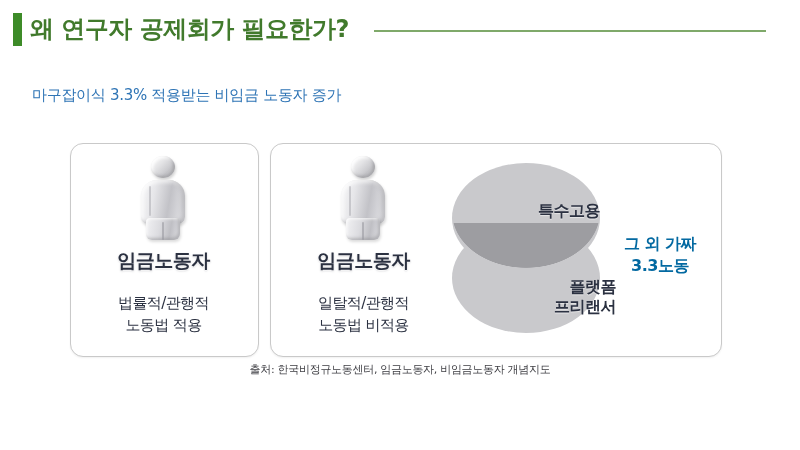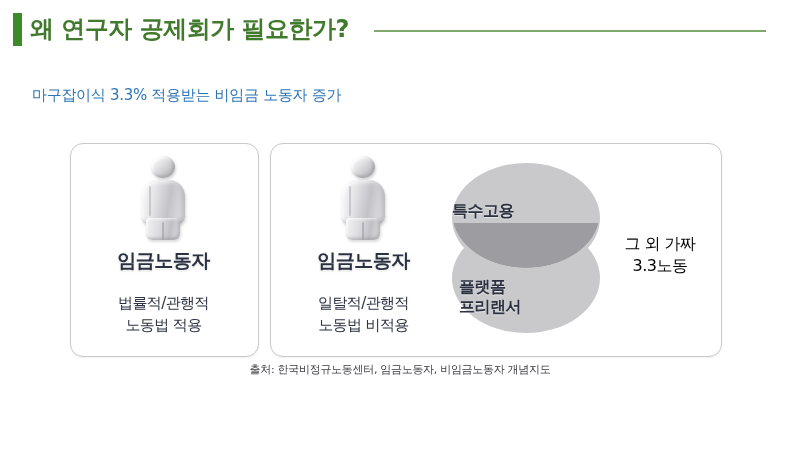--- a/index.html
+++ b/index.html
@@ -177,40 +177,40 @@
     position: absolute;
     left: 0; top: 60px;
     width: 148px; height: 50px;
     background: #9d9da1;
     -webkit-mask-image: radial-gradient(ellipse 74px 55px at 74px -10px, #000 99%, transparent 100%);
     mask-image: radial-gradient(ellipse 74px 55px at 74px -10px, #000 99%, transparent 100%);
   }
   .venn-label {
     position: absolute;
     width: 148px;
-    text-align: left;
+    text-align: right;
     font-size: 16px;
     font-weight: bold;
     color: #2b3141;
     letter-spacing: -0.5px;
     line-height: 20px;
     text-shadow: 0 1px 1px rgba(255,255,255,0.55);
   }
   #venn-label-top    { left: 0; top: 38px; }
-  #venn-label-bottom { left: 7px; top: 114px; }
+  #venn-label-bottom { left: 16px; top: 114px; }
 
   
   #other-label {
     position: absolute;
     left: 600px; top: 233px;
     width: 120px;
     text-align: center;
     font-size: 16px;
-    font-weight: normal;
-    color: #000000;
+    font-weight: bold;
+    color: #0369a1;
     letter-spacing: -0.5px;
     line-height: 22px;
     text-shadow: 0 1px 1px rgba(255,255,255,0.8);
   }
 
   
   #source-note {
     position: absolute;
     left: 200px; top: 362px;
     width: 400px;

